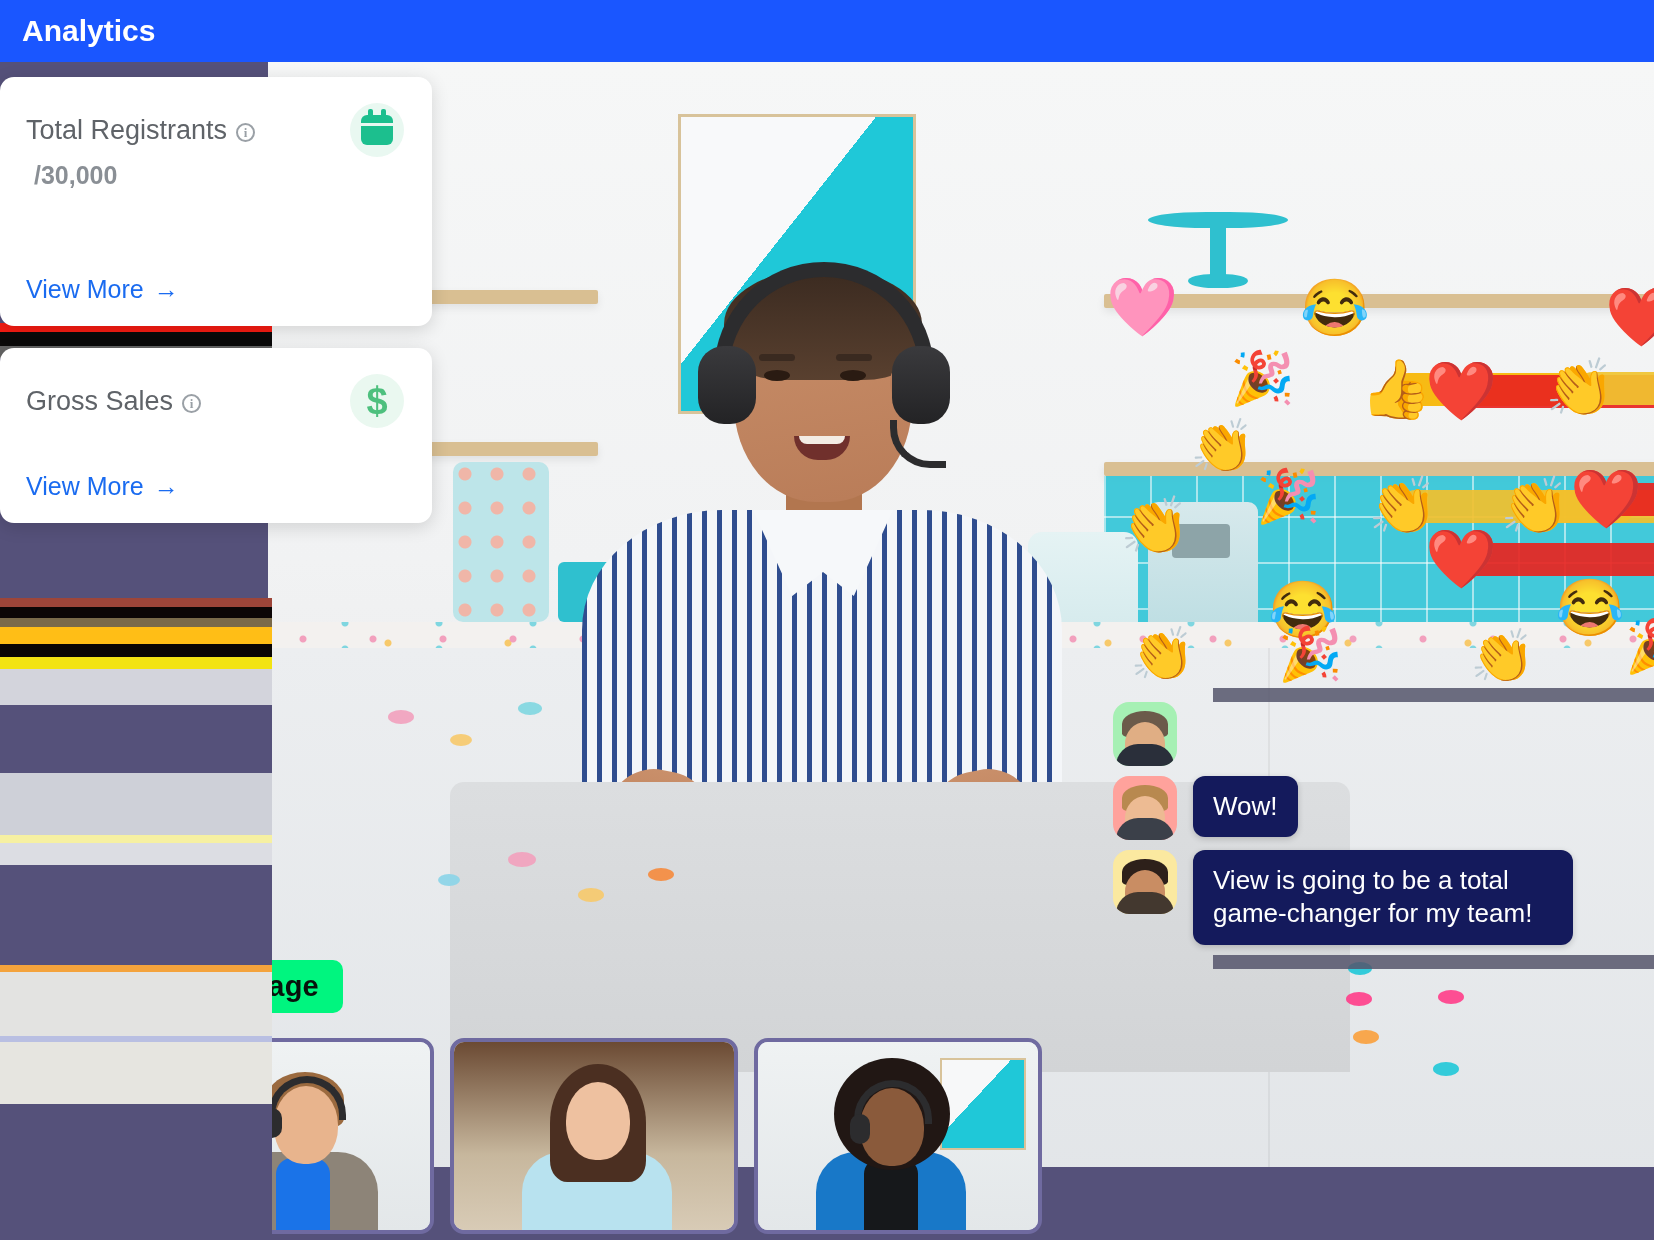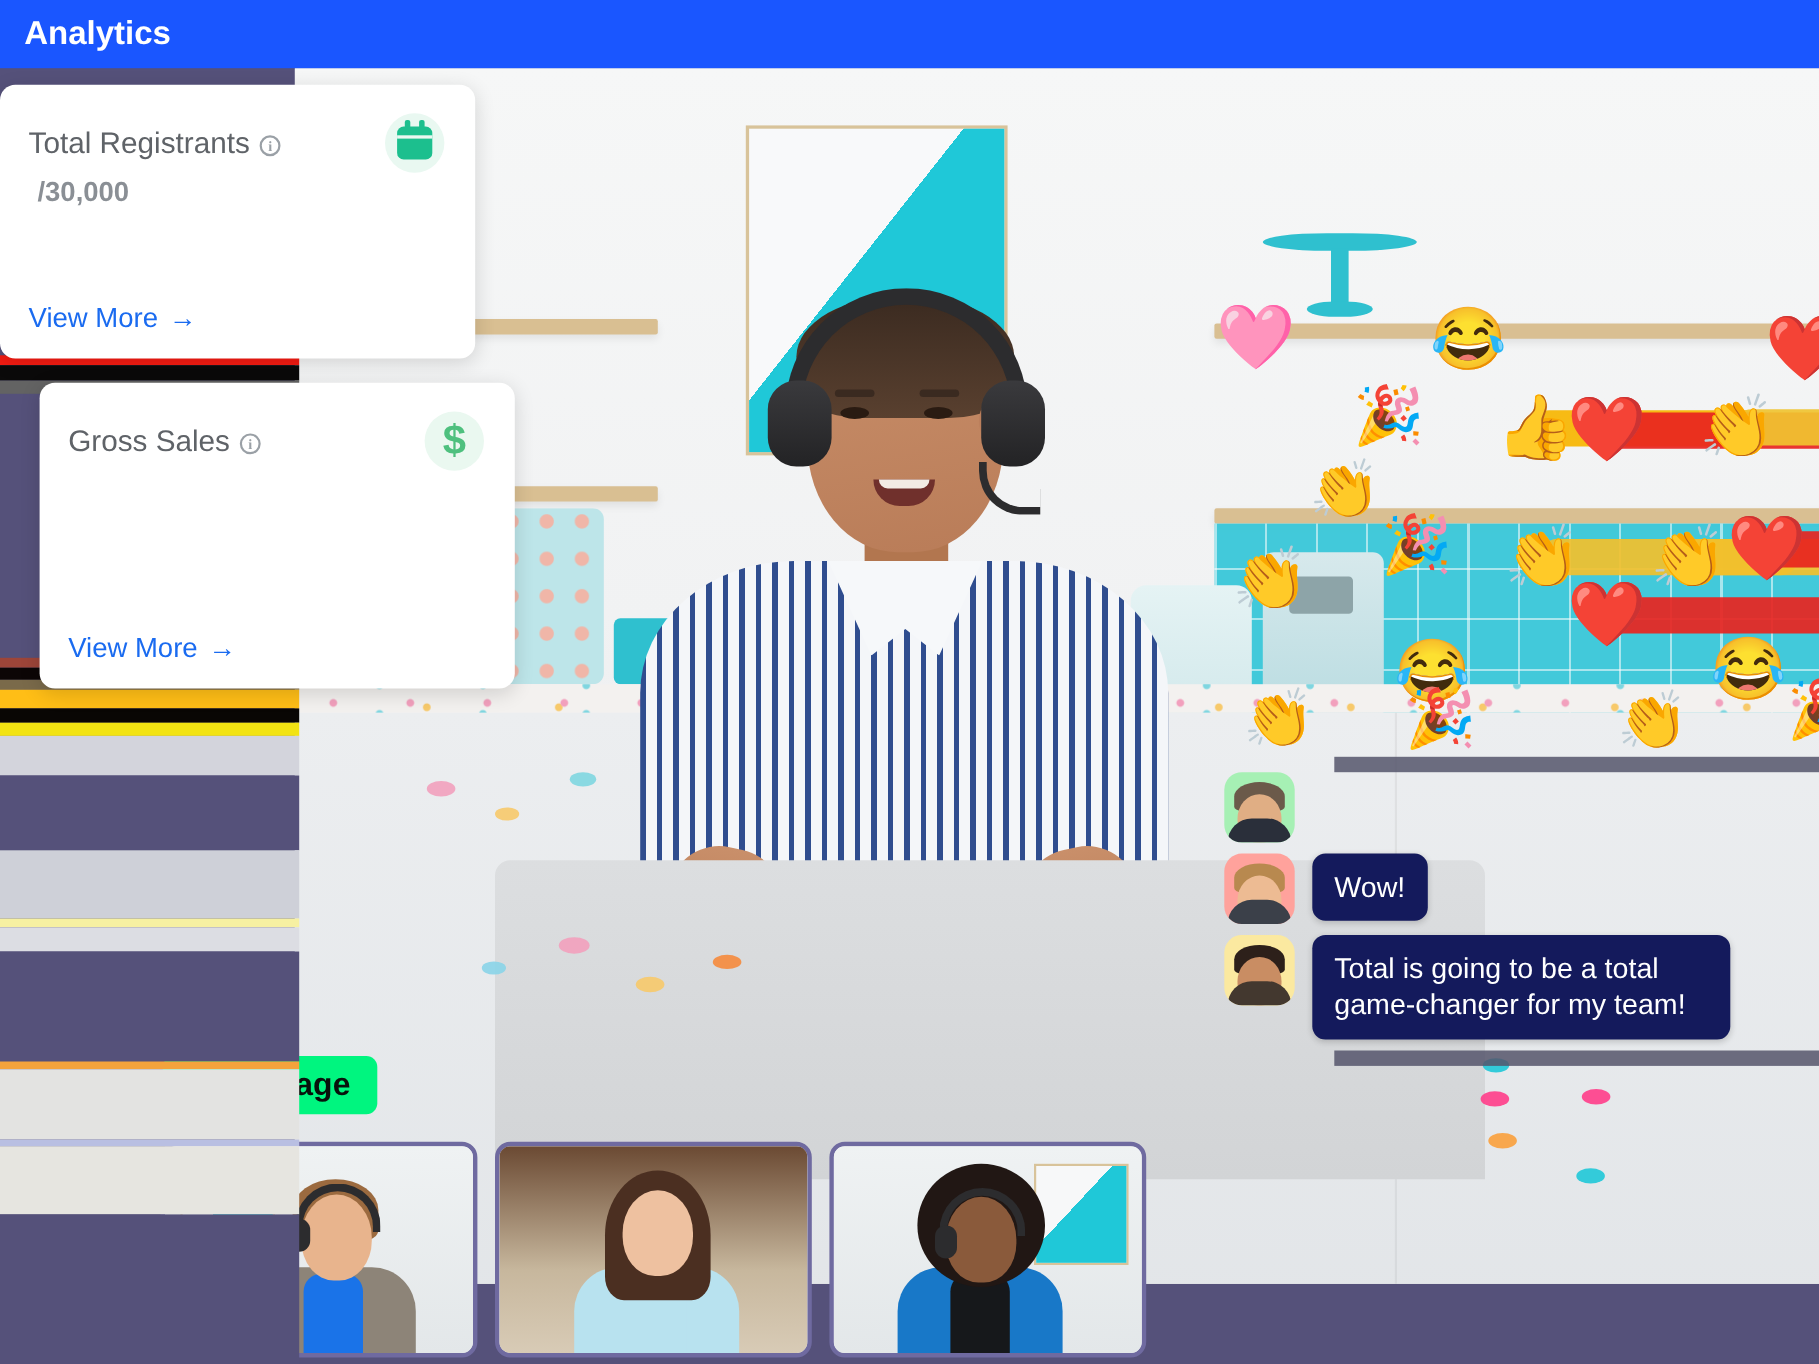--- a/index.html
+++ b/index.html
@@ -220,21 +220,21 @@
     position:absolute; left:0; top:0; width:1654px; height:62px;
     background:#1a56ff; display:flex; align-items:center; padding-left:22px;
   }
   .topbar-title { color:#fff; font-size:30px; font-weight:bold; }
 
   .card {
     position:absolute; background:#fff; border-radius:14px;
     box-shadow:0 4px 18px rgba(0,0,0,.14);
   }
   .card.c1 { left:0; top:77px; width:432px; height:249px; }
-  .card.c2 { left:0; top:348px; width:432px; height:278px;margin-left:36px; }
+  .card.c2 { left:0; top:348px; width:432px; height:175px; }
   .card-head { display:flex; align-items:center; padding:26px 28px 0 26px; }
   .card-label { font-size:27px; color:#5f6368; }
   .info-ico {
     display:inline-block; width:19px; height:19px; border:2px solid #9aa0a6;
     border-radius:50%; margin-left:9px; position:relative; top:2px;
     font-size:13px; line-height:16px; text-align:center; color:#9aa0a6; font-weight:bold;
     font-family:"Liberation Serif", serif;
   }
   .card-badge {
     margin-left:auto; width:54px; height:54px; border-radius:50%;
@@ -373,21 +373,21 @@
       </div>
       <div class="bubble b2">Wow!</div>
     </div>
 
     <div class="chat-row">
       <div class="chat-av" style="background:#fbe9a0">
         <div class="hair" style="background:#2d201a"></div>
         <div class="face" style="background:#c98d63"></div>
         <div class="body" style="background:#43382f"></div>
       </div>
-      <div class="bubble b3" style="max-width:380px">Total is going to be a total game-changer for my team!</div>
+      <div class="bubble b3" style="max-width:380px">View is going to be a total game-changer for my team!</div>
     </div>
 
   </div>
 
   <div class="backstage">Backstage</div>
 
   <div class="thumbs" id="thumbs">
       <div class="thumb">
         <div class="bg" style="background: linear-gradient(rgb(239, 242, 243), rgb(227, 231, 233));"></div>
         <div class="t-art"></div>

